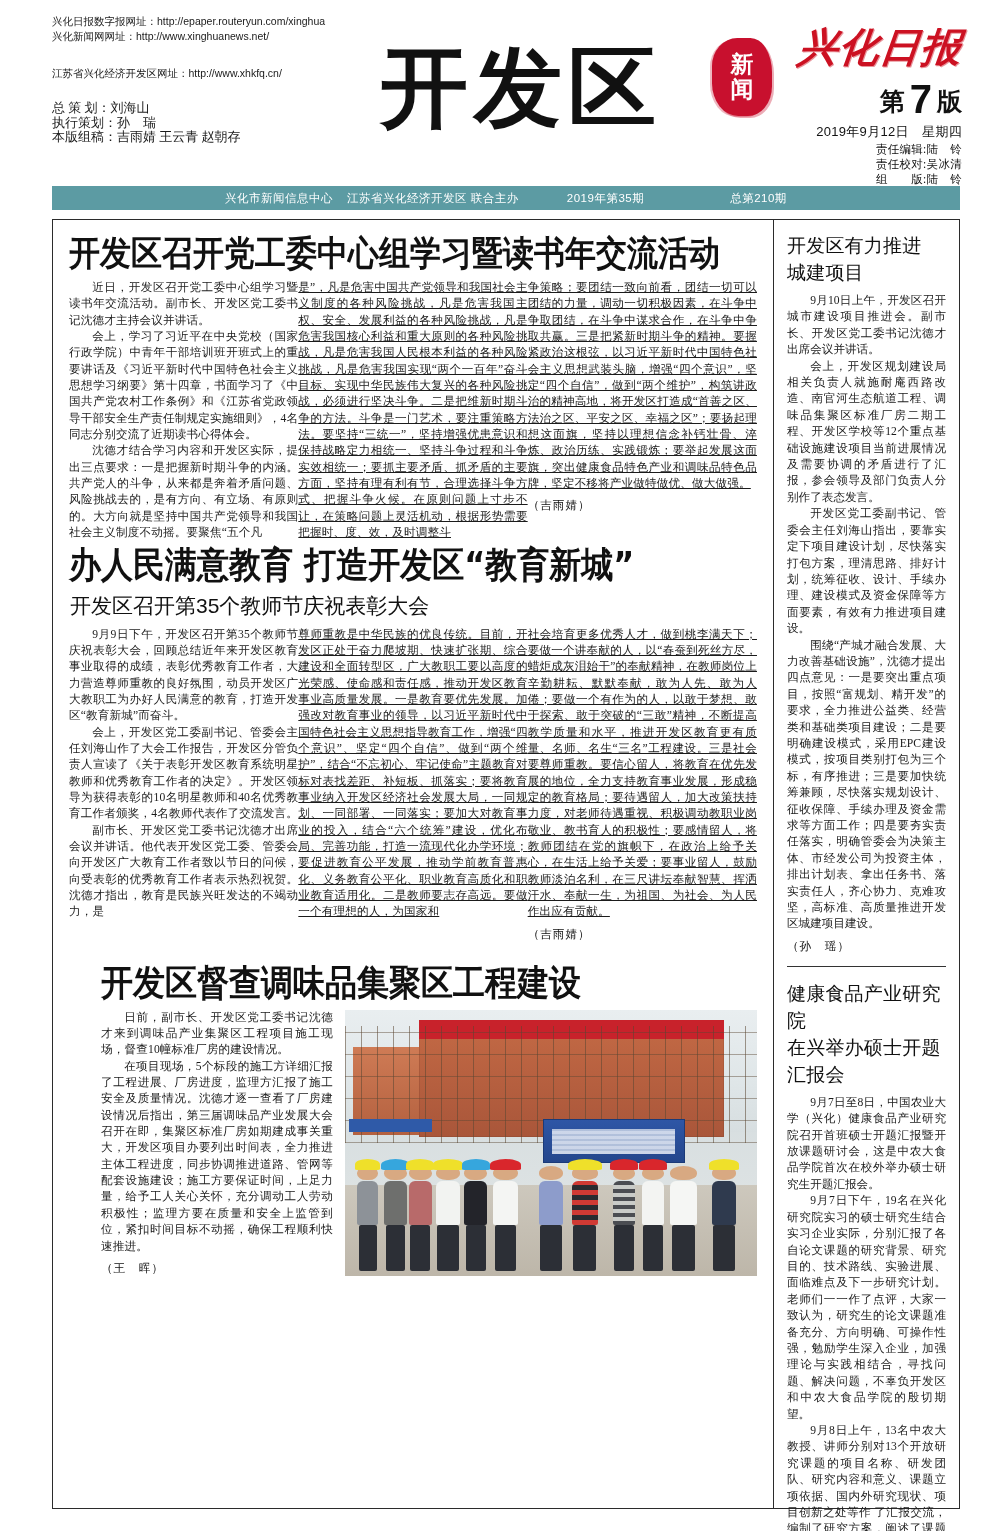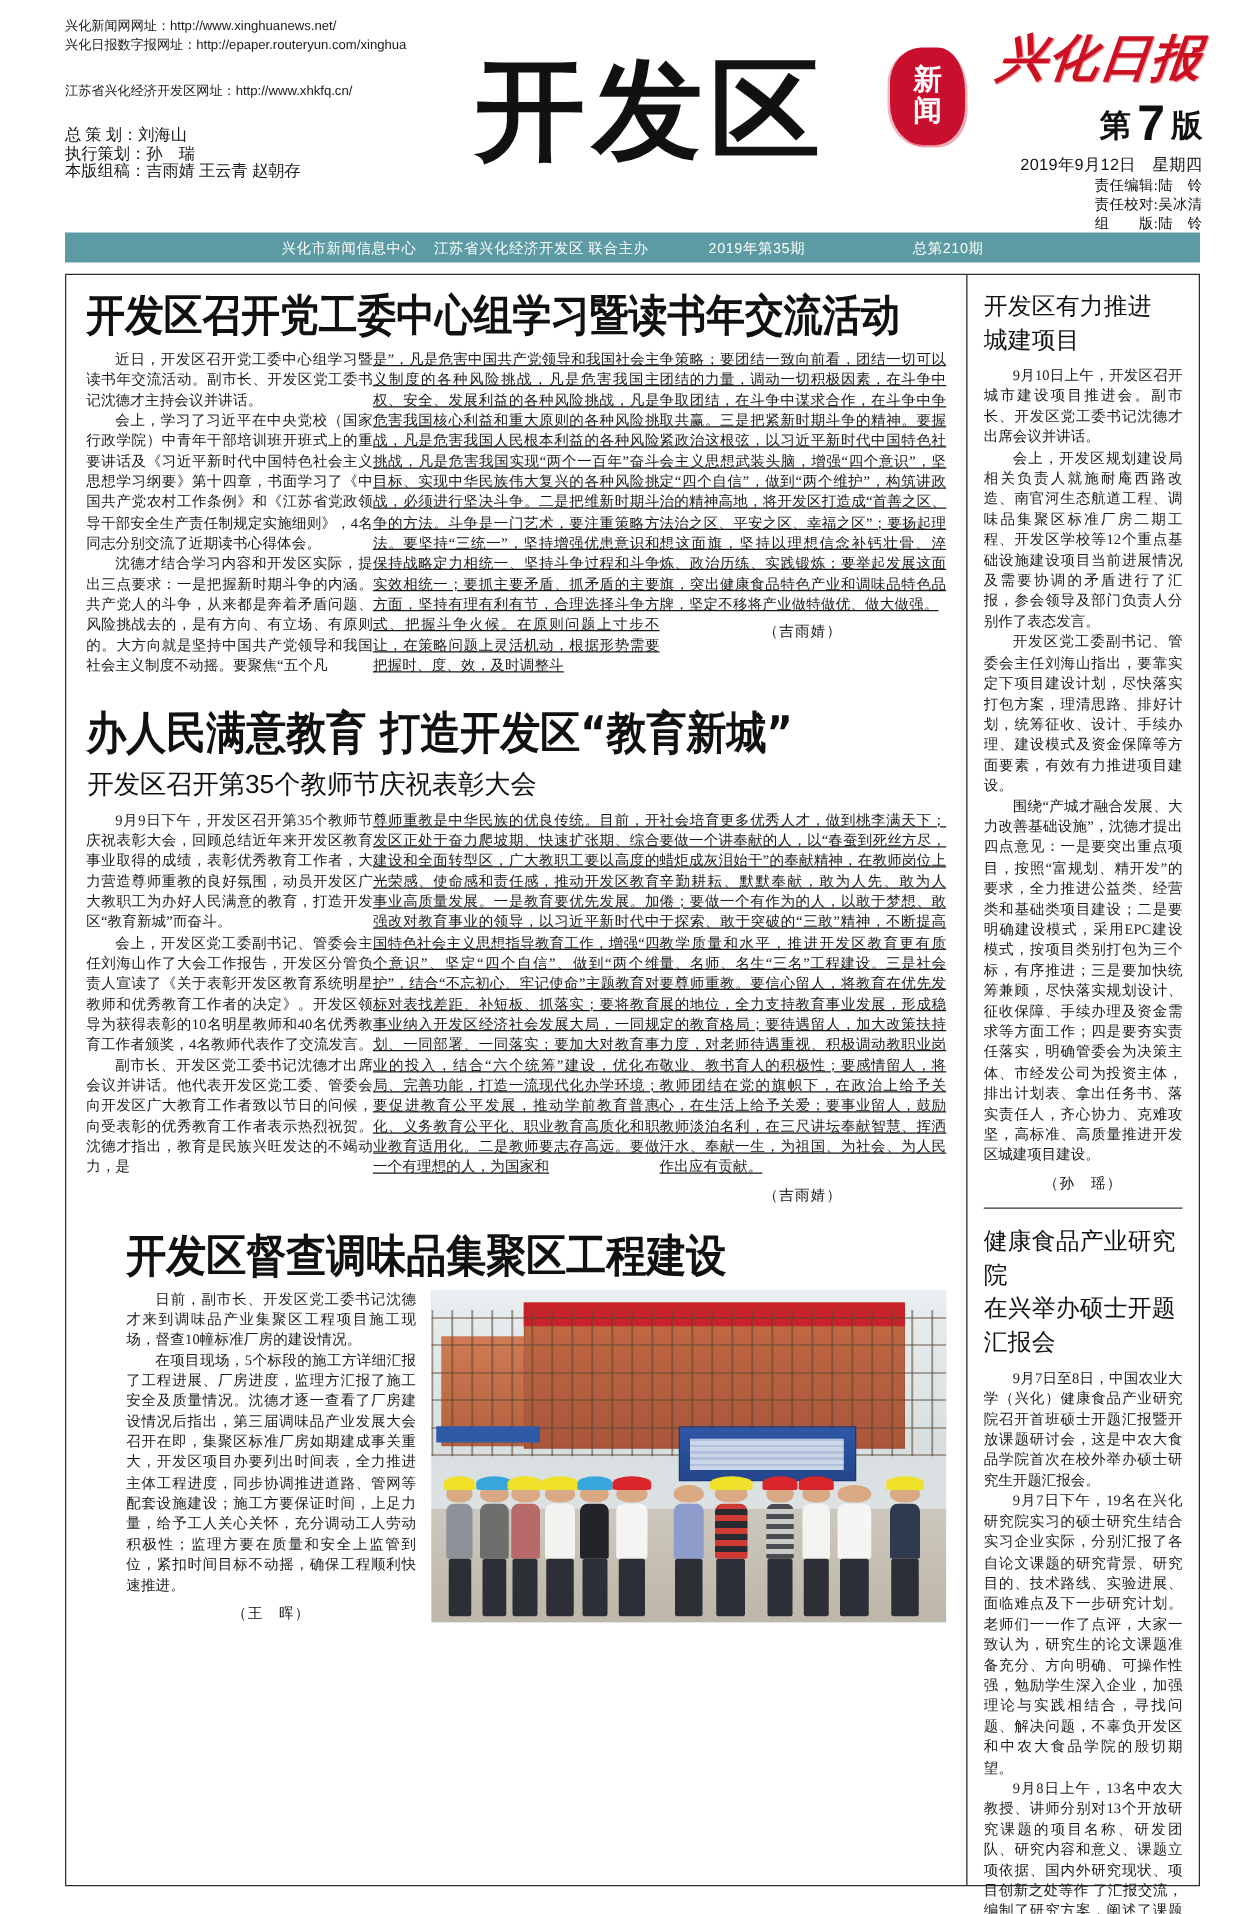--- a/index.html
+++ b/index.html
@@ -214,21 +214,21 @@
     text-justify: inter-character;
     color: #1b1b1b;
     letter-spacing: .15px;
     text-indent: 2em;
     margin: 0;
   }
   .ptext.noind { text-indent: 0; text-decoration: underline; }
   .byline {
     font-family: Liberation Sans, sans-serif;
     font-size: 11.6px;
-    text-align: center;
+    text-align: left;
     margin-top: 6px;
     letter-spacing: 1px;
   }
 
   
   .hl-side {
     font-family: "Liberation Sans", sans-serif;
     font-weight: 400;
     font-size: 19px;
     line-height: 27px;
@@ -343,22 +343,22 @@
   .story3 .photocol { flex: 1; }
 </style>
 </head>
 <body>
 
 <div class="page">
 
   <div class="masthead">
 
     <div class="urls">
+      <div class="url-line">兴化日报数字报网址：http://epaper.routeryun.com/xinghua</div>
       <div class="url-line">兴化新闻网网址：http://www.xinghuanews.net/</div>
-      <div class="url-line">兴化日报数字报网址：http://epaper.routeryun.com/xinghua</div>
       <div class="url-gap"></div>
       <div class="url-line">江苏省兴化经济开发区网址：http://www.xhkfq.cn/</div>
     </div>
 
     <div class="credits">
       <div>总 策 划：刘海山</div>
       <div>执行策划：孙　瑞</div>
       <div>本版组稿：吉雨婧 王云青 赵朝存</div>
     </div>
 
@@ -403,21 +403,21 @@
           <div class="col">
             <p class="ptext noind">是”，凡是危害中国共产党领导和我国社会主义制度的各种风险挑战，凡是危害我国主权、安全、发展利益的各种风险挑战，凡是危害我国核心利益和重大原则的各种风险挑战，凡是危害我国人民根本利益的各种风险挑战，凡是危害我国实现“两个一百年”奋斗目标、实现中华民族伟大复兴的各种风险挑战，必须进行坚决斗争。二是把维新时期斗争的方法。斗争是一门艺术，要注重策略方法。要坚持“三统一”，坚持增强优患意识和保持战略定力相统一、坚持斗争过程和斗争实效相统一；要抓主要矛盾、抓矛盾的主要方面，坚持有理有利有节，合理选择斗争方式、把握斗争火候。在原则问题上寸步不让，在策略问题上灵活机动，根据形势需要把握时、度、效，及时调整斗</p>
           </div>
           <div class="col">
             <p class="ptext noind">争策略；要团结一致向前看，团结一切可以团结的力量，调动一切积极因素，在斗争中争取团结，在斗争中谋求合作，在斗争中争取共赢。三是把紧新时期斗争的精神。要握紧政治这根弦，以习近平新时代中国特色社会主义思想武装头脑，增强“四个意识”，坚定“四个自信”，做到“两个维护”，构筑讲政治的精神高地，将开发区打造成“首善之区、法治之区、平安之区、幸福之区”；要扬起理想这面旗，坚持以理想信念补钙壮骨、淬炼、政治历练、实践锻炼；要举起发展这面旗，突出健康食品特色产业和调味品特色品牌，坚定不移将产业做特做优、做大做强。</p>
             <div class="byline">（吉雨婧）</div>
           </div>
         </div>
       </div>
 
-      <div style="margin-top:22px;">
+      <div style="margin-top:0;">
         <div class="hl-main big">办人民满意教育  打造开发区“教育新城”</div>
         <div class="hl-sub">开发区召开第35个教师节庆祝表彰大会</div>
         <div class="cols3">
           <div class="col">
             <p class="ptext">9月9日下午，开发区召开第35个教师节庆祝表彰大会，回顾总结近年来开发区教育事业取得的成绩，表彰优秀教育工作者，大力营造尊师重教的良好氛围，动员开发区广大教职工为办好人民满意的教育，打造开发区“教育新城”而奋斗。</p>
             <p class="ptext">会上，开发区党工委副书记、管委会主任刘海山作了大会工作报告，开发区分管负责人宣读了《关于表彰开发区教育系统明星教师和优秀教育工作者的决定》。开发区领导为获得表彰的10名明星教师和40名优秀教育工作者颁奖，4名教师代表作了交流发言。</p>
             <p class="ptext">副市长、开发区党工委书记沈德才出席会议并讲话。他代表开发区党工委、管委会向开发区广大教育工作者致以节日的问候，向受表彰的优秀教育工作者表示热烈祝贺。沈德才指出，教育是民族兴旺发达的不竭动力，是</p>
           </div>
           <div class="col">
             <p class="ptext noind">尊师重教是中华民族的优良传统。目前，开发区正处于奋力爬坡期、快速扩张期、综合建设和全面转型区，广大教职工要以高度的光荣感、使命感和责任感，推动开发区教育事业高质量发展。一是教育要优先发展。加强改对教育事业的领导，以习近平新时代中国特色社会主义思想指导教育工作，增强“四个意识”、坚定“四个自信”、做到“两个维护”，结合“不忘初心、牢记使命”主题教育对标对表找差距、补短板、抓落实；要将教育事业纳入开发区经济社会发展大局，一同规划、一同部署、一同落实；要加大对教育事业的投入，结合“六个统筹”建设，优化布局、完善功能，打造一流现代化办学环境；要促进教育公平发展，推动学前教育普惠化、义务教育公平化、职业教育高质化和职业教育适用化。二是教师要志存高远。要做一个有理想的人，为国家和</p>

